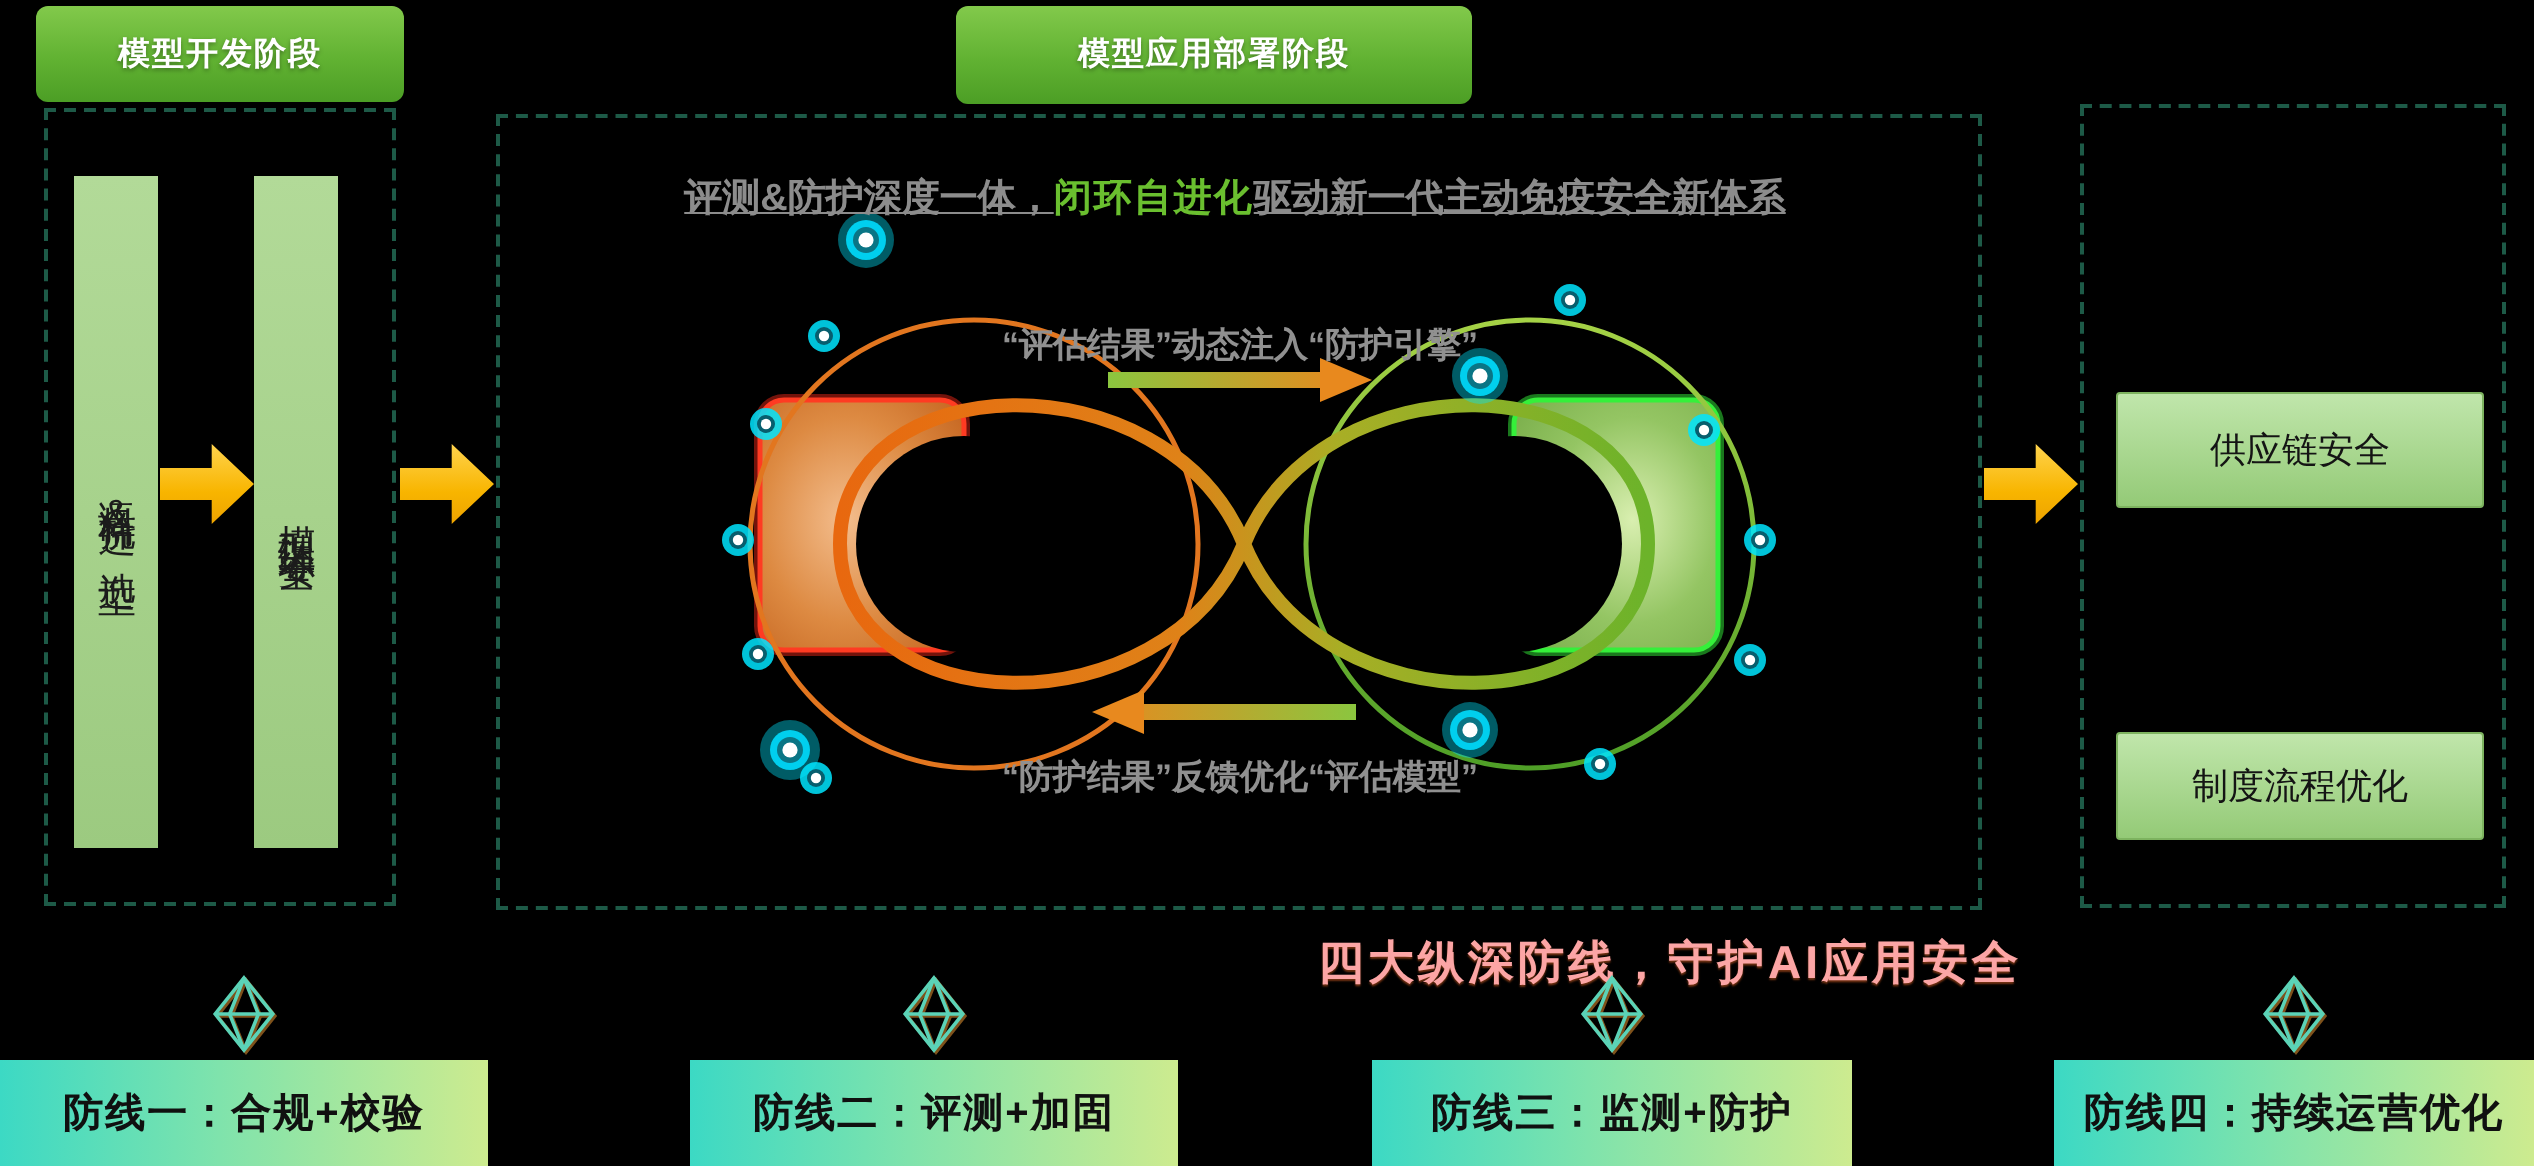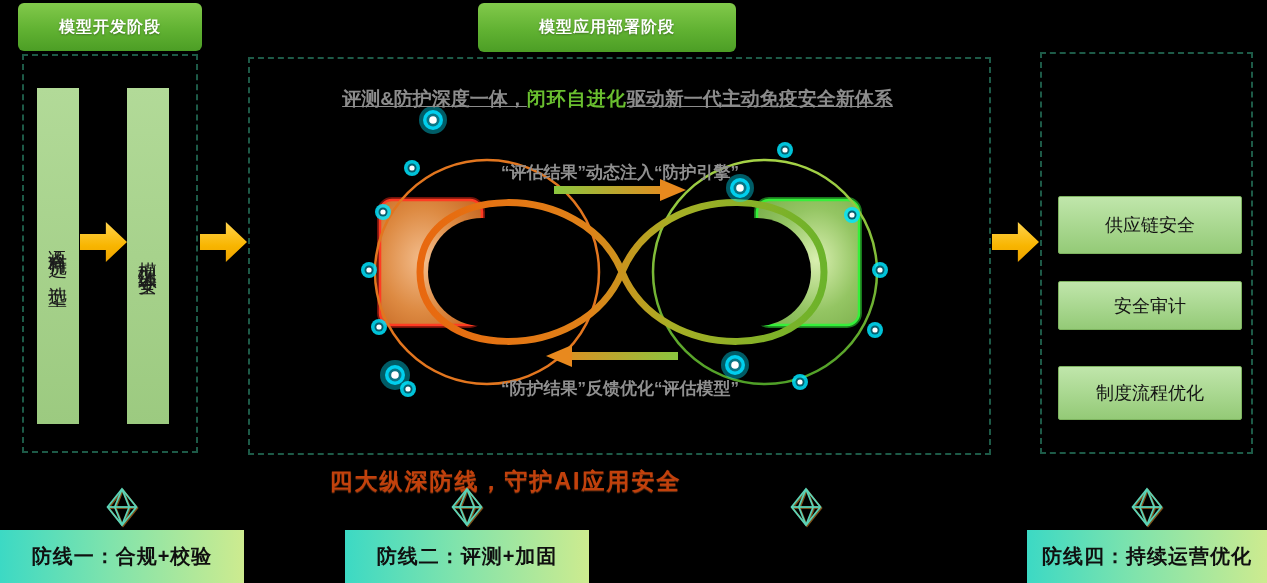--- a/index.html
+++ b/index.html
@@ -61,22 +61,22 @@
     border:1px solid #7db35f;border-radius:2px;
     display:flex;align-items:center;justify-content:center;
     color:#141414;font-size:18px;
   }
   .rp1{top:100px;height:56px;}
   .rp2{top:196px;height:56px;}
   .rp3{top:281px;height:47px;}
   .rp4{top:366px;height:52px;}
   
   .footer-title{
-    position:absolute;left:0;top:466px;width:1011px;text-align:center;
-    font-size:23px;font-weight:bold;color:#c2410c;letter-spacing:2px;z-index:3;
+    position:absolute;left:0;top:466px;width:1011px;text-align:right;
+    font-size:23px;font-weight:bold;color:#fca5a5;letter-spacing:2px;z-index:3;
     text-shadow:0 1px 1px rgba(255,110,40,.45);
   }
   .gem{position:absolute;top:486px;width:36px;height:42px;z-index:3;
        filter:drop-shadow(1px 1px 0 rgba(232,150,50,.55));}
   .g1{left:104px;} .g2{left:449px;} .g3{left:788px;} .g4{left:1129px;}
   .defense-bar{
     position:absolute;top:530px;height:53px;z-index:2;
     background:linear-gradient(90deg,#3cd9c4 0%,#7fe3ac 45%,#cdeb8f 100%);
     display:flex;align-items:center;justify-content:center;
     color:#101010;font-size:20px;font-weight:600;letter-spacing:1px;
@@ -248,21 +248,20 @@
     <g>
       <line x1="430" y1="299" x2="324" y2="299" stroke="url(#botArrowGrad)" stroke-width="8"></line>
       <polygon points="324,288 298,299 324,310" fill="#e8891e"></polygon>
     </g>
 
     <text class="loop-label" x="372" y="121" text-anchor="middle">“评估结果”动态注入“防护引擎”</text>
     <text class="loop-label" x="372" y="337" text-anchor="middle">“防护结果”反馈优化“评估模型”</text>
   </svg>
 
   <div class="rpanel rp2">供应链安全</div>
-  <div class="rpanel rp3">安全审计</div>
   <div class="rpanel rp4">制度流程优化</div>
 
   <div class="footer-title">四大纵深防线，守护AI应用安全</div>
 
   <svg class="gem g1" viewBox="0 0 40 44">
     <g fill="none" stroke="#5bd3b7" stroke-width="2">
       <path d="M20,2 L36,22 L20,42 L4,22 Z"></path>
         <path d="M4,22 L36,22"></path>
       <path d="M20,2 L12,22 L20,42"></path>
         <path d="M20,2 L28,22 L20,42"></path>
@@ -288,15 +287,16 @@
     <g fill="none" stroke="#5bd3b7" stroke-width="2">
       <path d="M20,2 L36,22 L20,42 L4,22 Z"></path>
         <path d="M4,22 L36,22"></path>
       <path d="M20,2 L12,22 L20,42"></path>
         <path d="M20,2 L28,22 L20,42"></path>
     </g>
   </svg>
 
   <div class="defense-bar db1">防线一：合规+校验</div>
   <div class="defense-bar db2">防线二：评测+加固</div>
+  <div class="defense-bar db3">防线三：监测+防护</div>
   <div class="defense-bar db4">防线四：持续运营优化</div>
 
 </div>
 
 </body></html>

